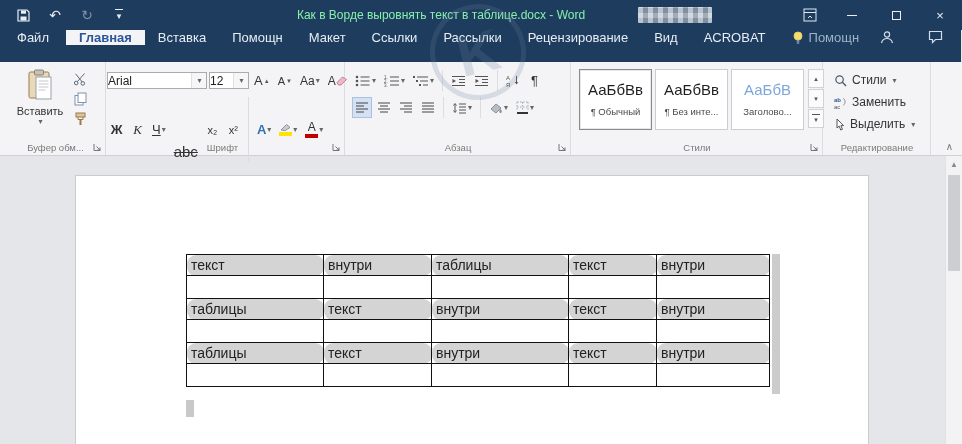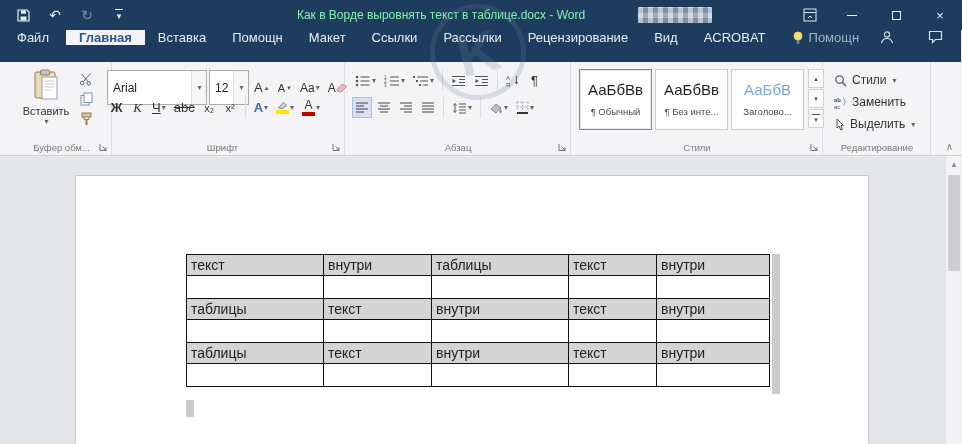--- a/index.html
+++ b/index.html
@@ -37,35 +37,35 @@
   .ribbon { position:absolute; top:62px; left:0; right:0; height:94px; background:#f4f4f6; border-bottom:1px solid #cfd0d2; z-index:4; }
   .group { position:absolute; top:0; bottom:0; border-right:1px solid #dddde0; }
   .group-label { position:absolute; bottom:2px; left:0; right:0; text-align:center; font-size:9.5px; color:#7a7a7a; white-space:nowrap; }
   .launcher { position:absolute; right:2px; bottom:2px; width:11px; height:11px; display:flex; align-items:center; justify-content:center; cursor:default; }
   .r1 { position:absolute; top:8px; left:6px; display:flex; align-items:center; gap:2px; }
   .r2 { position:absolute; top:35px; left:6px; display:flex; align-items:center; gap:2px; }
   .rbtn { min-width:19px; height:21px; padding:0 2px; display:inline-flex; align-items:center; justify-content:center; font-size:13px; color:#333; border:1px solid transparent; cursor:default; white-space:nowrap; }
   .rbtn.active { background:#d5e1f2; border-color:#a9c2e2; }
   .dd { font-size:8px; color:#666; margin-left:1px; }
   .vsep { width:1px; align-self:stretch; background:#dddde0; margin:0 3px; }
-  .combo { display:flex; align-items:center; height:35px; border:1px solid #ababab; background:#fff; font-size:12px; padding-left:5px; color:#222; cursor:default; }
+  .combo { display:flex; align-items:center; height:17px; border:1px solid #ababab; background:#fff; font-size:12px; color:#222; cursor:default; }
   .combo .cbar { margin-left:auto; width:15px; height:100%; display:flex; align-items:center; justify-content:center; border-left:1px solid #e0e0e0; background:#f6f6f6; }
 
   
   .paste-split { position:absolute; left:8px; top:7px; width:52px; height:66px; display:flex; flex-direction:column; align-items:center; cursor:default; }
   .paste-label { font-size:11px; color:#333; margin-top:4px; }
   .clip-col { position:absolute; left:64px; top:8px; display:flex; flex-direction:column; gap:3px; }
   .clip-col .rbtn { height:17px; }
 
   
   .fx-blue { color:#2e74b5; font-weight:bold; }
   .colorbar { display:flex; flex-direction:column; align-items:center; line-height:11px; font-size:12px; }
   .colorbar .bar { width:13px; height:4px; margin-top:1px; }
   .u { text-decoration:underline; }
-  .strike { text-decoration:line-through; font-size:13px; }
+  .strike { text-decoration:line-through; font-size:15px;margin-top:44px; }
   .smalltxt { font-size:11px;text-align:center; }
   .tri { font-size:6px; color:#555; margin-left:1px; }
 
   
   .styles-row { position:absolute; top:7px; left:7px; display:flex; align-items:flex-start; }
   .style-card { width:73px; height:61px; background:#fff; border:1px solid #cdcdcf; margin-right:3px; text-align:center; padding-top:11px; cursor:default; }
   .style-card.selected { border-color:#8a8a8c; box-shadow:0 0 0 1px #e8e8ea inset; }
   .style-preview { font-size:15px; color:#1f1f1f; }
   .style-preview.heading { color:#7da7d8; }
   .style-name { font-size:9.5px; color:#4a4a4a; margin-top:8px; white-space:nowrap; overflow:hidden; }
@@ -77,21 +77,21 @@
   .edit-rows { position:absolute; top:9px; left:10px; display:flex; flex-direction:column; gap:4px; }
   .edit-row { display:flex; align-items:center; gap:5px; font-size:12px; color:#333; height:18px; cursor:default; }
 
   .collapse-ribbon { position:absolute; right:9px; bottom:3px; font-size:10px; color:#777; cursor:default; }
 
   
   .docarea { position:absolute; top:156px; left:0; right:17px; bottom:0; background:#e4e6e9; overflow:hidden; }
   .page { position:absolute; left:75px; top:19px; width:794px; height:290px; background:#fff; border:1px solid #c9cbce; border-bottom:none; }
   .doc-table { position:absolute; left:110px; top:78px; border-collapse:collapse; table-layout:fixed; }
   .doc-table td { border:1px solid #111; font-size:14px; line-height:19px; padding:1px 2px 0 4px; vertical-align:top; height:21px; overflow:hidden; cursor:text; }
-  .doc-table tr.filled td { background:#d4d4d4; }
+  .doc-table tr.filled td { background:#d4d4d4;border-radius:9px; }
   .doc-table tr.empty td { height:23px; background:#fff; }
   .endstrip { position:absolute; left:696px; top:78px; width:8px; height:140px; background:#cccccc; }
   .below-marker { position:absolute; left:110px; top:224px; width:8px; height:17px; background:#c9c9c9; }
 
   
   .scrollbar { position:absolute; top:156px; right:0; bottom:0; width:17px; background:#f3f3f5; border-left:1px solid #e1e1e3; }
   .sb-up { height:16px; display:flex; align-items:center; justify-content:center; font-size:8px; color:#8a8a8a; cursor:default; }
   .sb-thumb { margin:3px 2px 0 2px; height:96px; background:#cdced2; border-radius:1px; cursor:default; }
 
   
@@ -166,21 +166,21 @@
     <svg width="15" height="14" viewBox="0 0 15 14">
       <path d="M1.5 1.5h12v8h-6l-3 3v-3h-3z" fill="none" stroke="#d5dee8" stroke-width="1.2"></path>
     </svg>
   </div>
 </div>
 
 <div class="watermark">K</div>
 
 <div class="ribbon">
 
-  <div class="group" style="left:12px;width:100px;">
+  <div class="group" style="left:6px;width:100px;">
     <div class="paste-split">
       <svg width="28" height="32" viewBox="0 0 28 32">
         <rect x="3" y="3" width="20" height="26" rx="1.5" fill="#e8d9b8" stroke="#9c7b4a"></rect>
         <rect x="8.5" y="1" width="9" height="5" rx="1" fill="#c9c2b4" stroke="#8a8275"></rect>
         <rect x="10" y="8" width="15" height="22" fill="#fff" stroke="#9aa1a8"></rect>
         <path d="M12.5 12h10M12.5 15h10M12.5 18h10M12.5 21h7" stroke="#c3c9cf"></path>
       </svg>
       <div class="paste-label">Вставить</div>
       <div class="dd">▾</div>
     </div>

